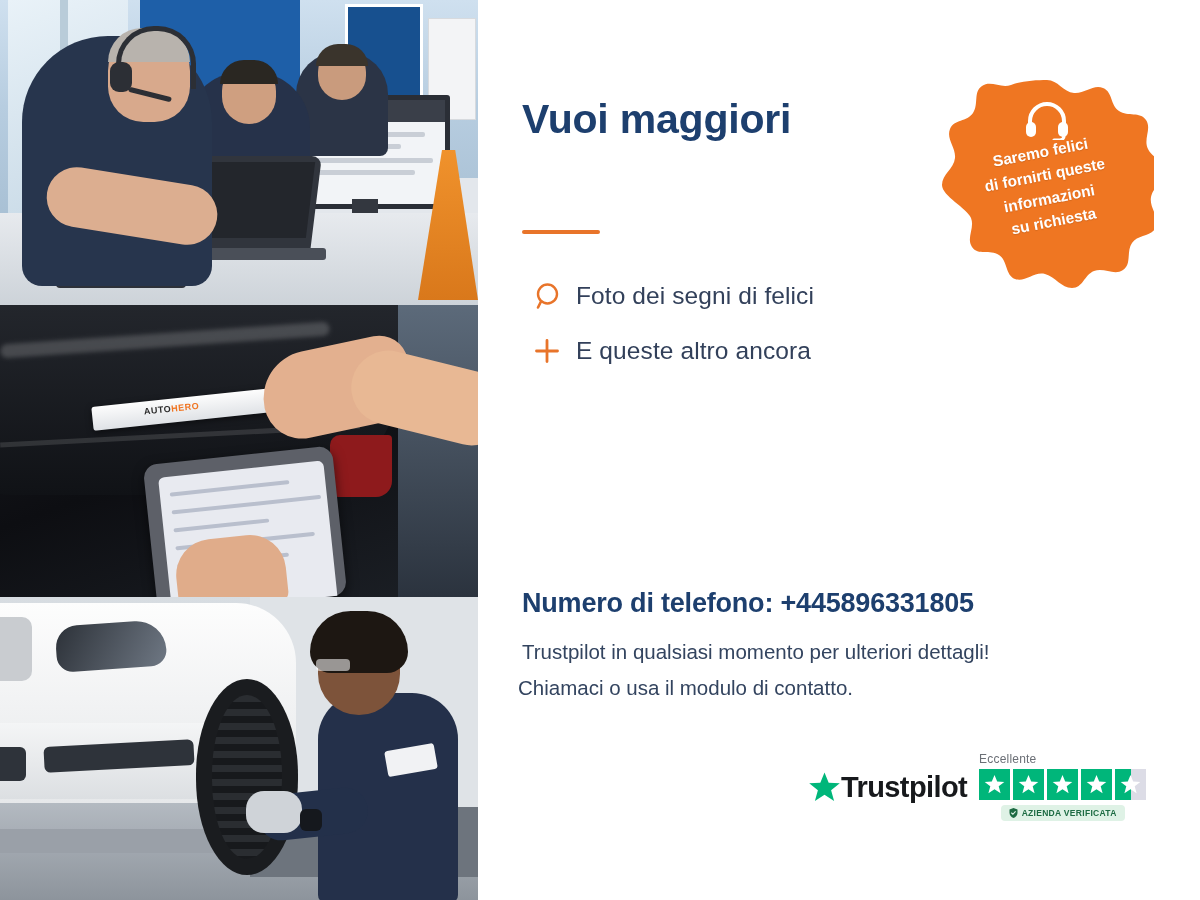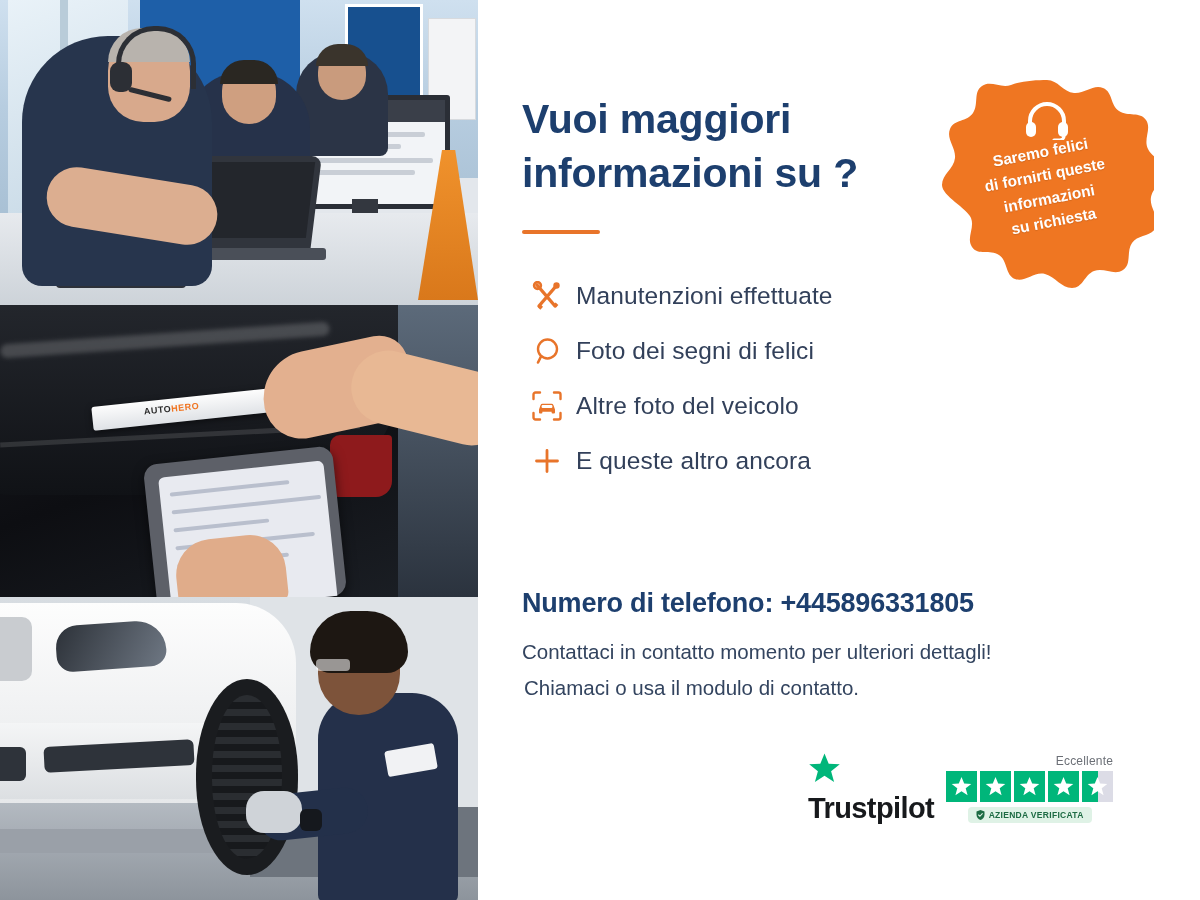--- a/index.html
+++ b/index.html
@@ -109,28 +109,28 @@
 
   
   .features{position:absolute;left:40px;top:268px;width:480px;}
   .feat{display:flex;align-items:center;height:55px;}
   .feat .ic{width:58px;display:flex;align-items:center;justify-content:center;flex:none;}
   .feat .tx{font-size:24.5px;color:#32405a;letter-spacing:.1px;}
 
   
   .phone{position:absolute;left:44px;top:588px;font-size:27px;font-weight:bold;color:#1d3f6e;letter-spacing:-.2px;}
   .body1{position:absolute;left:44px;top:640px;font-size:20.5px;color:#33445f;}
-  .body2{position:absolute;left:46px;top:676px;font-size:20.5px;color:#33445f;}
+  .body2{position:absolute;left:40px;top:676px;font-size:20.5px;color:#33445f;}
 
   
   .tp{position:absolute;left:330px;top:752px;display:flex;align-items:center;gap:12px;}
-  .tp .logo{display:flex;align-items:flex-start;gap:7px;flex-direction:column;}
+  .tp .logo{display:flex;align-items:flex-end;}
   .tp .word{font-size:29px;font-weight:bold;color:#17191c;letter-spacing:-.6px;}
   .tp .rate{position:relative;}
-  .tp .exc{font-size:12px;color:#6b6f76;text-align:right;margin-bottom:3px;letter-spacing:.2px;}
+  .tp .exc{font-size:12px;color:#6b6f76;text-align:left;margin-bottom:3px;letter-spacing:.2px;}
   .tp .stars{display:flex;gap:3px;}
   .tp .st{width:31px;height:31px;background:#00b67a;display:flex;align-items:center;justify-content:center;position:relative;overflow:hidden;}
   .tp .st.half{background:#dcdce6;}
   .tp .st.half .fill{position:absolute;left:0;top:0;width:50%;height:100%;background:#00b67a;}
   .tp .st svg{position:relative;z-index:2;}
   .tp .verif{margin-top:5px;display:inline-flex;align-items:center;gap:4px;background:#dff2e6;
     border-radius:4px;padding:3px 8px;font-size:8.5px;font-weight:bold;color:#1d6b43;letter-spacing:.3px;}
 </style>
 </head>
 <body>
@@ -221,21 +221,20 @@
       <div class="hair"></div>
       <div class="glass"></div>
       <div class="patch"></div>
     </div>
   </div>
 
   <div class="panel">
 
     <div class="headline">
       <span>Vuoi maggiori</span><br>
-      <span>informazioni su ?</span>
     </div>
     <div class="rule"></div>
 
     <div class="badge">
       <svg viewBox="0 0 214 214">
         <path fill="#ef7622" d="M107 2c11 0 16 12 27 13s19-9 29-5 7 17 16 23 21 0 27 9-3 19 2 29 17 11 17 22-12 15-14 26 9 20 5 30-18 7-24 16 0 21-9 27-19-3-29 1-11 17-22 17-16-11-27-14-20 9-30 5-7-18-16-24-21 1-27-8 3-19-1-29S2 118 2 107s12-16 13-27-9-19-5-29 17-7 23-16 0-21 9-27 19 3 29-1S96 2 107 2z"></path>
       </svg>
       <svg class="headset" viewBox="0 0 46 40">
         <path d="M6 26V21a17 17 0 0 1 34 0v5" fill="none" stroke="#fff" stroke-width="4" stroke-linecap="round"></path>
         <rect x="2" y="22" width="10" height="15" rx="5" fill="#fff"></rect>
@@ -246,74 +245,44 @@
         <span>Saremo felici</span><br>
         <span>di fornirti queste</span><br>
         <span>informazioni</span><br>
         <span>su richiesta</span>
       </div>
     </div>
 
     <div class="features">
 
 
-      <div class="feat">
-        <span class="ic">
-          <svg width="30" height="30" viewBox="0 0 30 30">
-            <g stroke="#e8742a" stroke-width="3.4" stroke-linecap="round" fill="none">
-              <path d="M5 4l18 21"></path>
-                <path d="M25 4L7 25"></path>
-            </g>
-            <circle cx="5.5" cy="4.5" r="3.4" fill="none" stroke="#e8742a" stroke-width="2.6"></circle>
-            <circle cx="24.5" cy="4.5" r="3.2" fill="#e8742a"></circle>
-            <path d="M6 26.5l2.6-3 2.4 2.2-2.6 3z" fill="#e8742a"></path>
-            <path d="M21.4 23.6l2.6 3 2.4-2.6-2.8-2.6z" fill="#e8742a"></path>
-          </svg>
-        </span>
-        <span class="tx">Manutenzioni effettuate</span>
-      </div>
 
       <div class="feat">
         <span class="ic">
           <svg width="28" height="28" viewBox="0 0 28 28">
             <circle cx="14.5" cy="12" r="9.5" fill="none" stroke="#e8742a" stroke-width="2.4"></circle>
             <path d="M8 19.5L5 25.5" stroke="#e8742a" stroke-width="2.6" stroke-linecap="round"></path>
           </svg>
         </span>
         <span class="tx">Foto dei segni di felici</span>
       </div>
 
-      <div class="feat">
-        <span class="ic">
-          <svg width="30" height="30" viewBox="0 0 30 30">
-            <g stroke="#e8742a" stroke-width="2.4" fill="none" stroke-linecap="round">
-              <path d="M1.5 8V3.5a2 2 0 0 1 2-2H8"></path>
-              <path d="M22 1.5h4.5a2 2 0 0 1 2 2V8"></path>
-              <path d="M28.5 22v4.5a2 2 0 0 1-2 2H22"></path>
-              <path d="M8 28.5H3.5a2 2 0 0 1-2-2V22"></path>
-            </g>
-            <path fill="#e8742a" d="M7 18.5l1.6-4.4a2 2 0 0 1 1.9-1.3h9a2 2 0 0 1 1.9 1.3l1.6 4.4v3.1a1 1 0 0 1-1 1h-1.4a1 1 0 0 1-1-1v-.9H10.4v.9a1 1 0 0 1-1 1H8a1 1 0 0 1-1-1z"></path>
-            <rect x="9.6" y="14.1" width="10.8" height="3" rx="1" fill="#fff"></rect>
-          </svg>
-        </span>
-        <span class="tx">Altre foto del veicolo</span>
-      </div>
 
       <div class="feat">
         <span class="ic">
           <svg width="28" height="28" viewBox="0 0 28 28">
             <path d="M14 3.5v21M3.5 14h21" stroke="#e8742a" stroke-width="2.8" stroke-linecap="round"></path>
           </svg>
         </span>
         <span class="tx">E queste altro ancora</span>
       </div>
     </div>
 
     <div class="phone">Numero di telefono: +445896331805</div>
-    <div class="body1">Contattaci in contatto momento per ulteriori dettagli!</div>
+    <div class="body1">Trustpilot in qualsiasi momento per ulteriori dettagli!</div>
     <div class="body2">Chiamaci o usa il modulo di contatto.</div>
 
     <div class="tp">
       <div class="logo">
         <svg width="33" height="33" viewBox="0 0 33 33">
           <path fill="#00b67a" d="M16.5 1.5l4.2 10.3 11.1.5-8.7 6.9 3 10.7-9.6-6.2-9.6 6.2 3-10.7-8.7-6.9 11.1-.5z"></path>
         </svg>
         <span class="word">Trustpilot</span>
       </div>
       <div class="rate">

